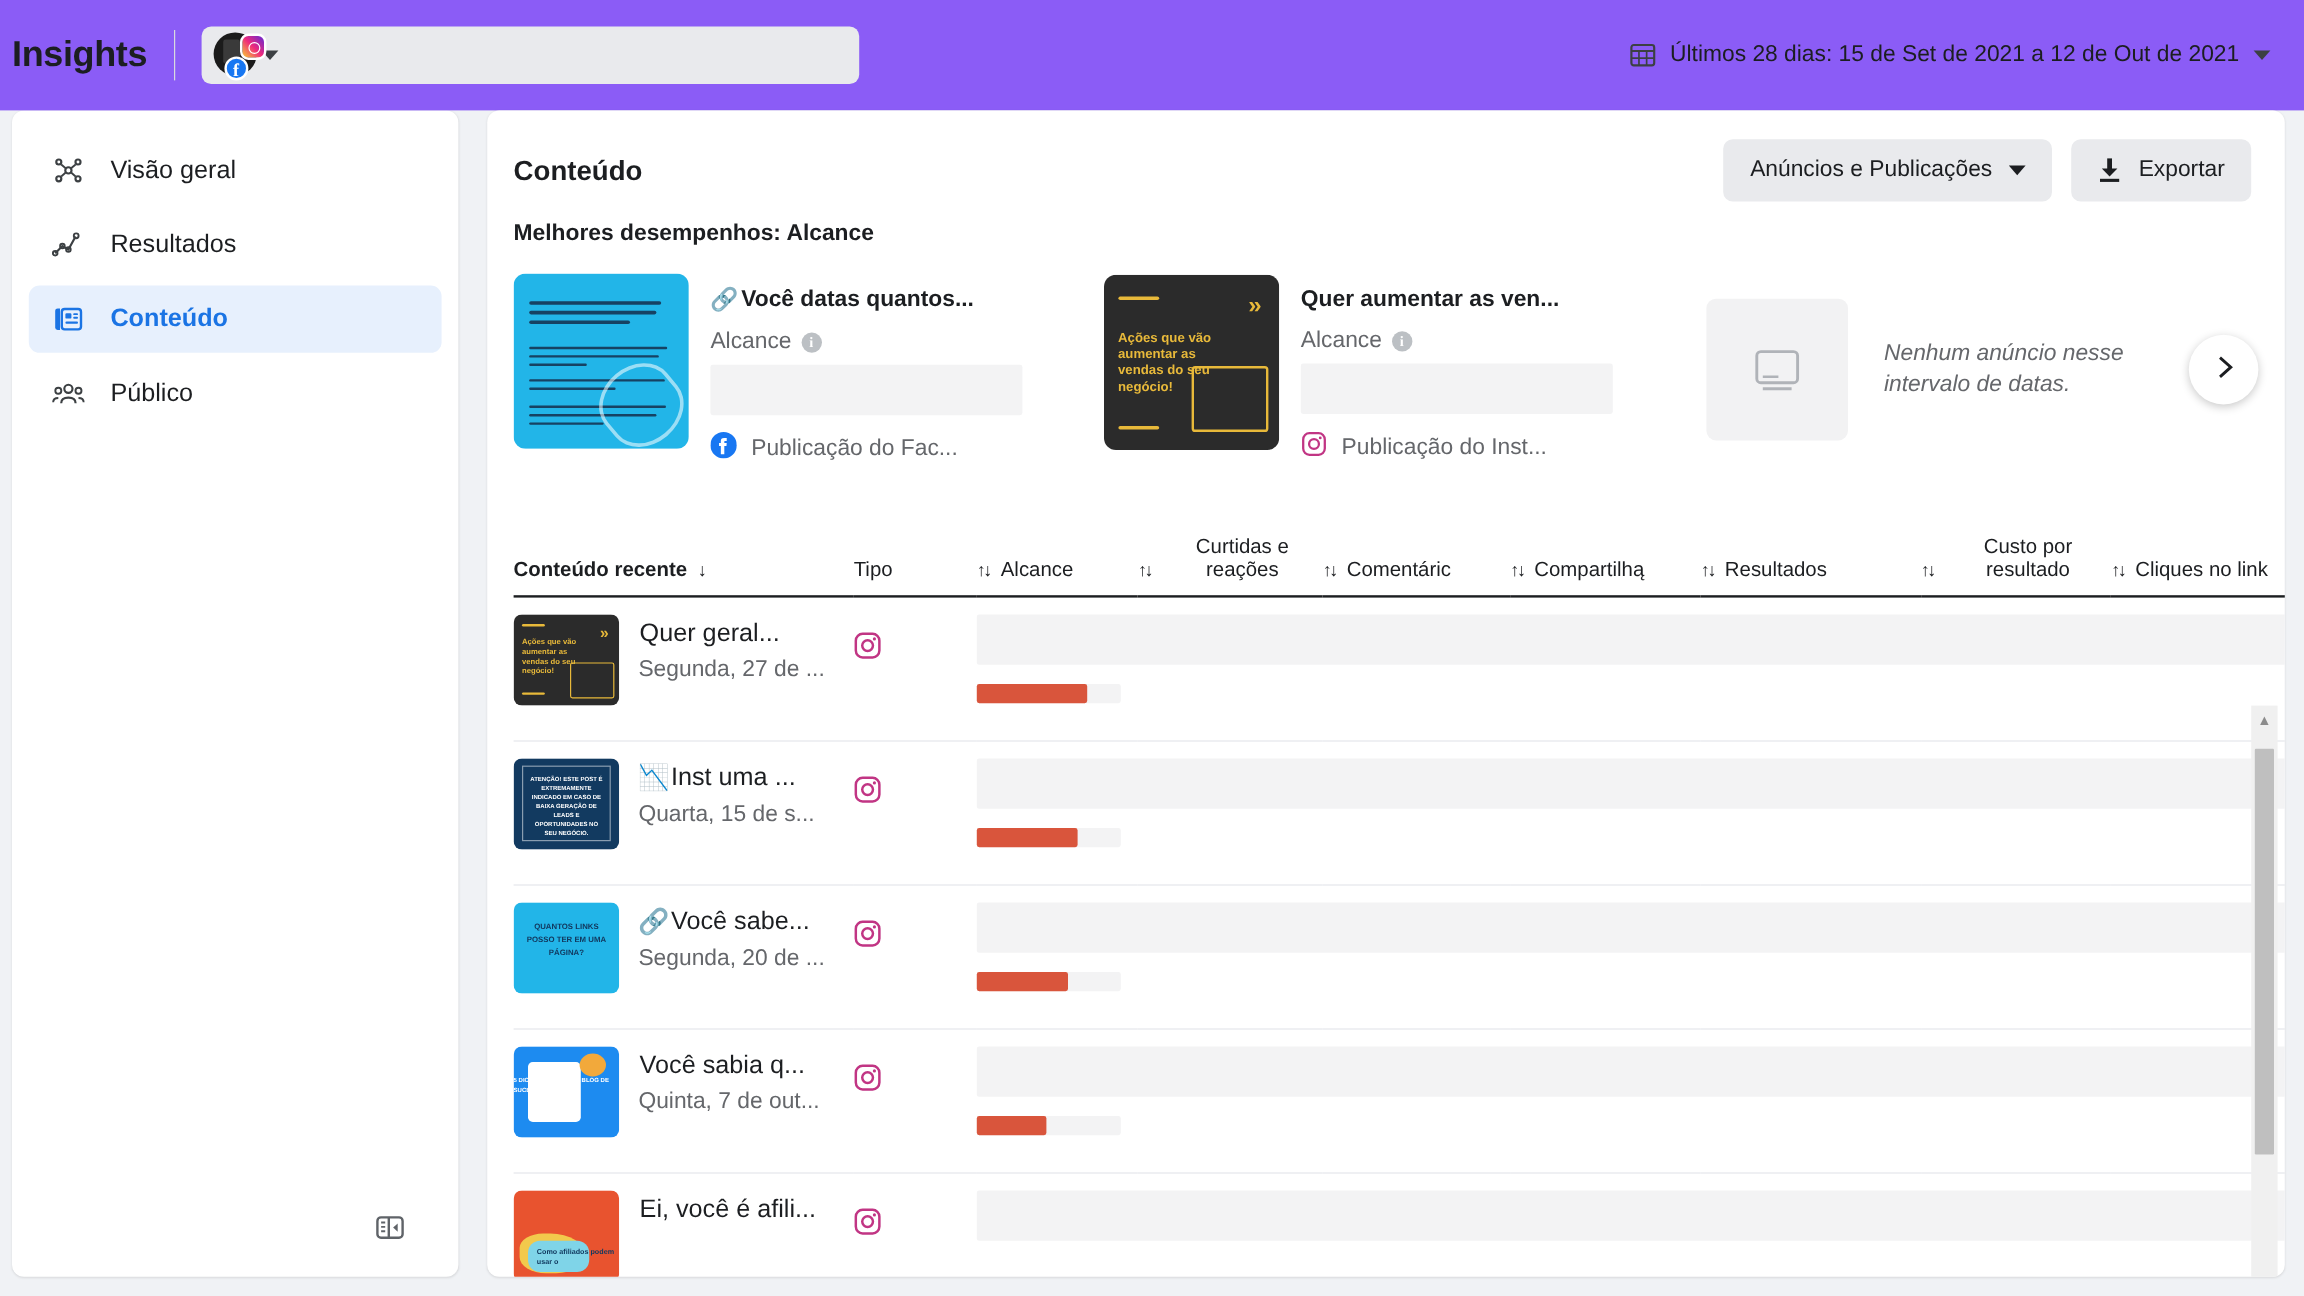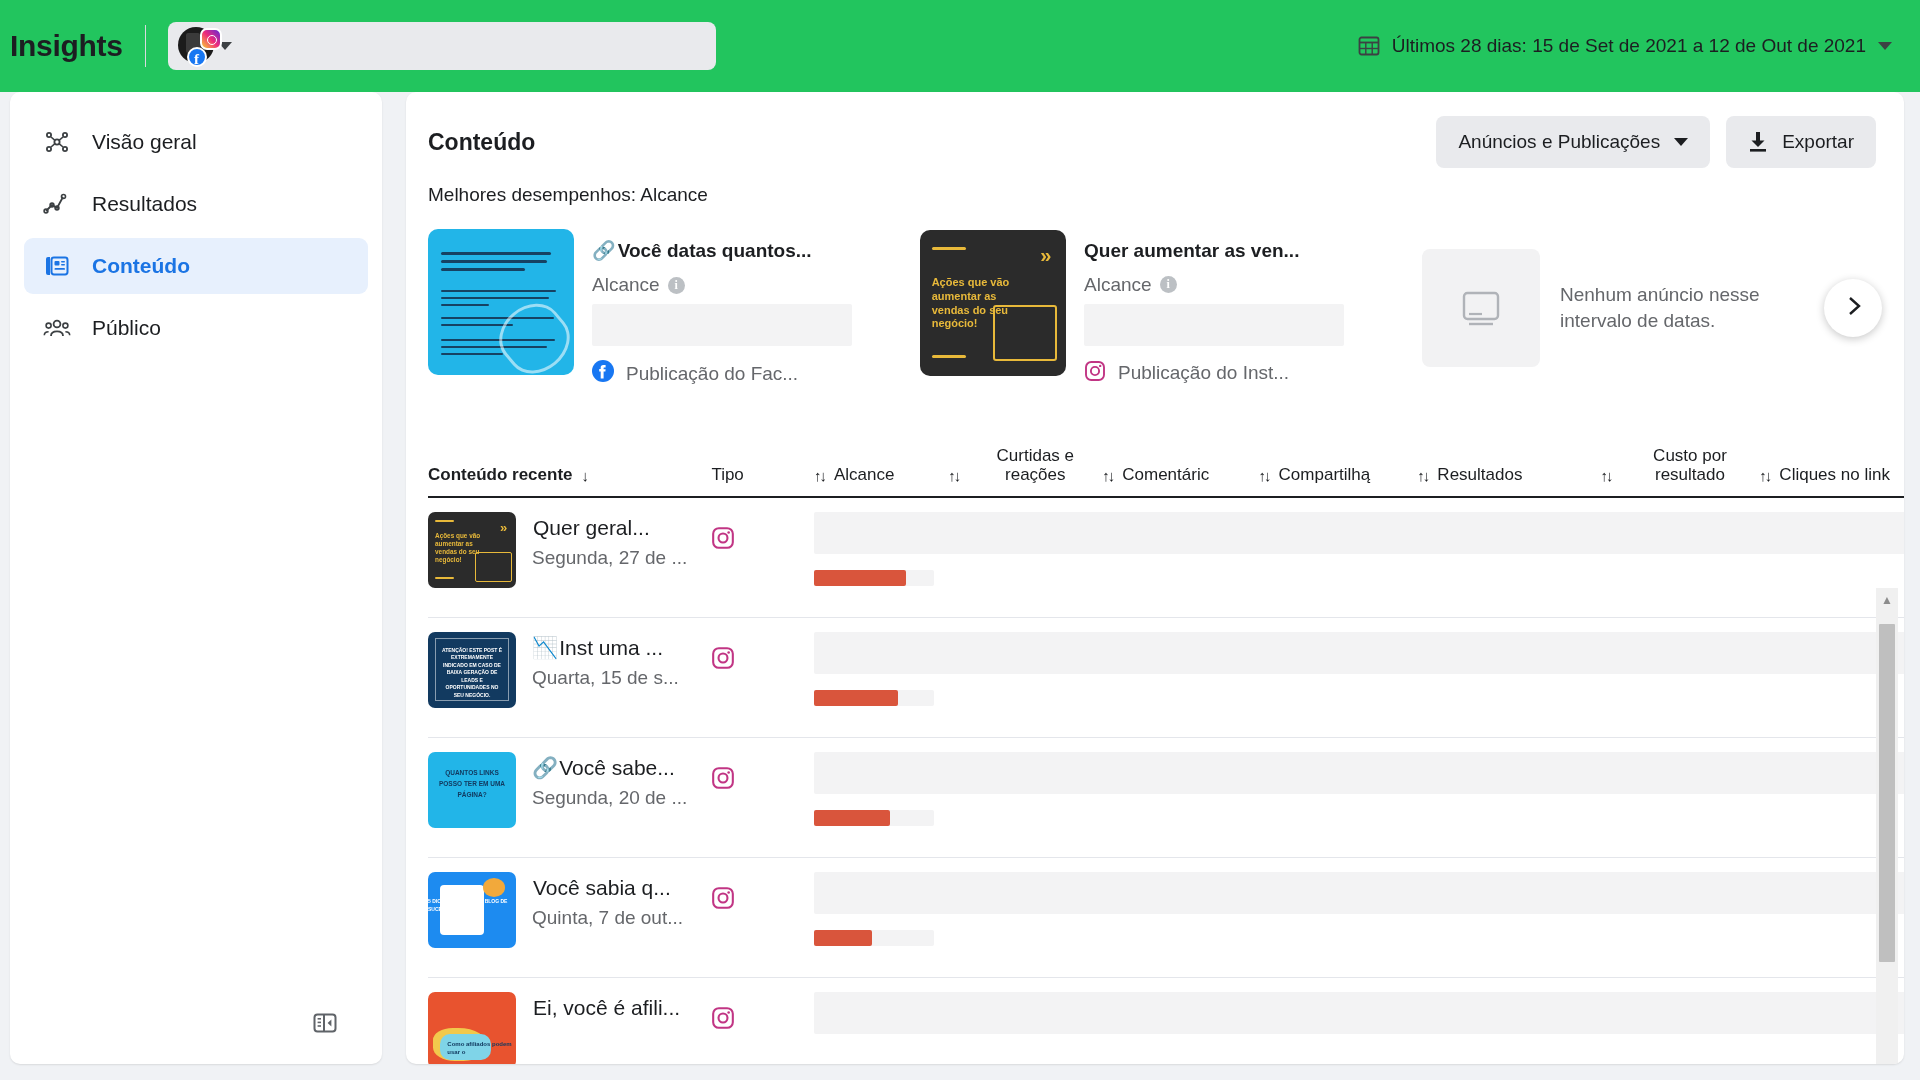--- a/index.html
+++ b/index.html
@@ -7,21 +7,21 @@
     width: 1920px; height: 1080px;
     font-family: "Liberation Sans", sans-serif;
     background: #f0f2f5;
     overflow: hidden;
     color: #1c1e21;
   }
 
   
   .topbar {
     height: 92px;
-    background: #22c55e;
+    background: #8b5cf6;
     display: flex;
     align-items: center;
     padding: 0 28px 0 0;
     position: relative;
   }
   .brand {
     font-size: 30px;
     font-weight: bold;
     color: #1c1e21;
     padding-left: 10px;
@@ -149,21 +149,21 @@
     display: flex; align-items: center; gap: 14px;
     padding: 0 22px;
     font-size: 19px; color:#1c1e21;
     cursor: pointer;
     font-family: "Liberation Sans", sans-serif;
   }
   .btn .caret { border-top-color:#1c1e21; }
   .dl-icon { width: 20px; height: 22px; }
 
   .section-title {
-    font-size: 19px; font-weight: normal; color: #1c1e21;
+    font-size: 19px; font-weight: bold; color: #1c1e21;
     margin: 18px 0 6px 0;
   }
 
   
   .performers {
     display: flex; align-items: center;
     margin-top: 26px; padding-right: 10px;
     position: relative;
     height: 152px;
   }
@@ -185,21 +185,21 @@
   .info-dot {
     width: 17px; height: 17px; border-radius: 50%;
     background: #bcc0c4; color: #fff; font-size: 12px; font-weight: bold;
     display: flex; align-items: center; justify-content: center;
     font-family: "Liberation Serif", serif;
   }
   .perf-bar-ph { height: 42px; background: #f3f3f4; margin-top: 8px; border-radius: 2px; width: 100%;}
   .perf-src { display: flex; align-items: center; gap: 12px; margin-top: 14px; font-size: 19px; color:#65676b; }
   .perf-gap { width: 68px; }
   .noads {
-    display: flex; align-items: center; gap: 20px; margin-left: 78px;
+    display: flex; align-items: center; gap: 30px; margin-left: 78px; font-style: italic;
   }
   .noads-box {
     width: 118px; height: 118px; border-radius: 8px; background: #f2f2f3;
     display: flex; align-items: center; justify-content: center; flex:0 0 auto;
   }
   .noads-text { font-size: 19px; color: #65676b; line-height: 1.35; width: 210px; }
   .next-btn {
     width: 58px; height: 58px; border-radius: 50%;
     background: #fff; box-shadow: 0 2px 8px rgba(0,0,0,0.22);
     display: flex; align-items: center; justify-content: center;

